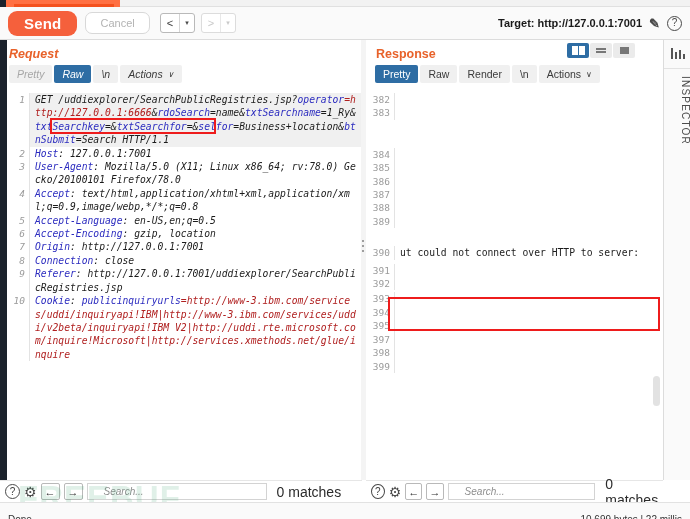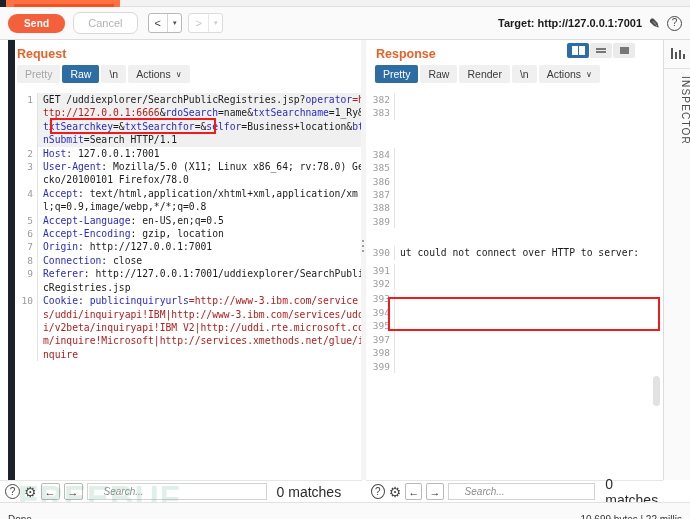--- a/index.html
+++ b/index.html
@@ -29,21 +29,21 @@
   }
 
   
   .toolbar {
     position: absolute; left: 0; top: 7px; width: 690px; height: 33px;
     background: #fafafa; border-bottom: 1px solid #dcdcdc;
     display: flex; align-items: center; padding: 0 8px;
   }
   .btn-send {
     background: #f5603c; color: #ffffff; border: none; border-radius: 9px;
-    font-size: 10px; font-weight: bold; padding: 4px 16px; cursor: pointer;
+    font-size: 15px; font-weight: bold; padding: 4px 16px; cursor: pointer;
     font-family: "Liberation Sans", sans-serif; letter-spacing: .2px;
   }
   .btn-cancel {
     background: #ffffff; color: #b3b3b3; border: 1px solid #d8d8d8; border-radius: 7px;
     font-size: 11px; padding: 4px 14px; margin-left: 8px;
     font-family: "Liberation Sans", sans-serif;
   }
   .navgrp { display: flex; margin-left: 10px; }
   .navbtn {
     display: flex; align-items: center; border: 1px solid #b9b9b9; border-radius: 3px;
@@ -65,21 +65,21 @@
     width: 15px; height: 15px; border: 1.3px solid #4a4a4a; border-radius: 50%;
     display: flex; align-items: center; justify-content: center;
     font-size: 10px; color: #4a4a4a; font-weight: normal; line-height: 1;
   }
   .pencil { color: #4a4a4a; font-size: 13px; transform: rotate(0deg); }
 
   
   .main { position: absolute; left: 0; top: 40px; width: 690px; height: 440px; }
 
   .pane { position: absolute; top: 0; height: 440px; background: #ffffff; }
-  .pane-req { left: 8px; width: 361px; }
+  .pane-req { left: 0; width: 361px; font-style: italic; }
   .pane-res { left: 366px; width: 297px; }
 
   .darkstrip { position: absolute; left: 0; top: 0; width: 7px; height: 440px; background: #1b222c; }
 
   .pane-title {
     font-size: 12.5px; font-weight: bold; color: #e8622a;
     padding: 7px 0 4px 9px;
   }
   .pane-res .pane-title { padding-left: 10px; }
 

